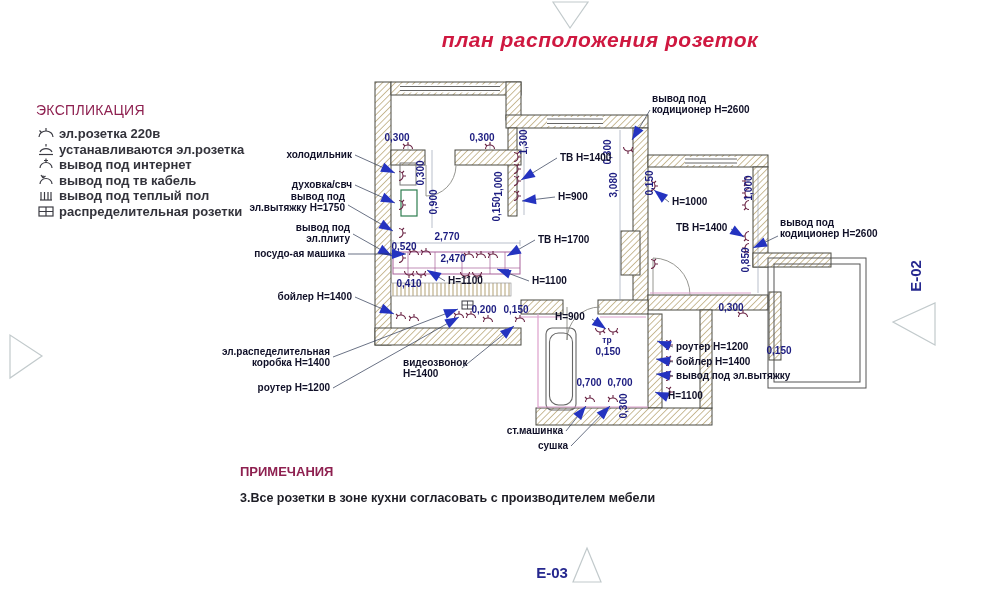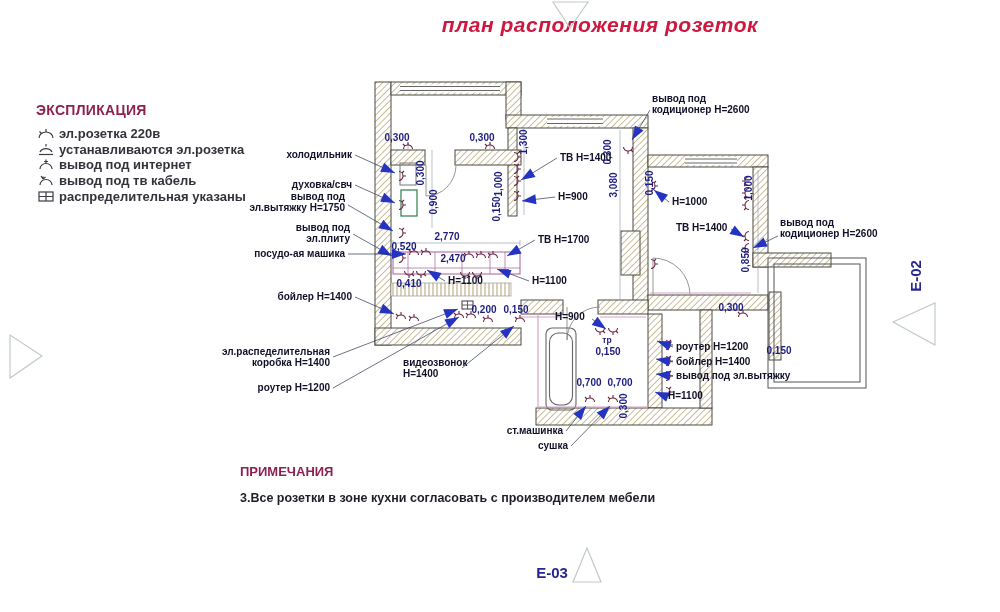--- a/index.html
+++ b/index.html
@@ -1,24 +1,24 @@
 <!DOCTYPE html>
 <html><head>
 <meta charset="utf-8">
 <style>
   html,body{margin:0;padding:0;background:#fff;}
   #canvas{position:relative;width:1000px;height:612px;background:#ffffff;overflow:hidden;
           font-family:"Liberation Sans",sans-serif;}
   
-  #title{position:absolute;left:370px;top:13px;width:460px;text-align:center;
+  #title{position:absolute;left:370px;top:28px;width:460px;text-align:center;
          font-size:21px;font-weight:bold;font-style:italic;color:#cf1840;letter-spacing:.5px;}
   
   #legend{position:absolute;left:36px;top:102px;width:230px;}
-  #legend .hdr{font-size:14px;font-weight:bold;color:#8e2050;margin-bottom:8px;letter-spacing:.3px;}
-  .lg-item{display:flex;align-items:center;height:15.6px;}
+  #legend .hdr{font-size:14px;font-weight:normal;color:#8e2050;margin-bottom:8px;letter-spacing:.3px;}
+  .lg-item{display:flex;align-items:flex-start;height:15.6px;}
   .lg-item svg{width:20px;height:14px;flex:0 0 20px;margin-right:3px;}
   .lg-item .lbl{font-size:13px;font-weight:bold;color:#33333b;white-space:nowrap;}
   
   #notes{position:absolute;left:240px;top:464px;width:740px;}
   #notes .hdr{font-size:13px;font-weight:bold;color:#8e2050;margin-bottom:10px;}
   #notes .line{font-size:12.5px;font-weight:bold;color:#1e1e26;line-height:18.5px;white-space:nowrap;}
   
   #plan-svg{position:absolute;left:0;top:0;width:1000px;height:612px;}
   .wall{fill:url(#hatch);stroke:#4a4a42;stroke-width:1;}
   .thin{fill:none;stroke:#555;stroke-width:1;}
@@ -74,24 +74,31 @@
       </div>
     <div class="lg-item">
       <svg viewBox="0 0 20 14">
           <path class="lg-ic" d="M4,11 A6 5.5 0 0 1 16,11"></path>
           <path class="lg-ic" d="M7,5 L5,2 M7,5 L9.5,3 M7,5 V2.5"></path>
         </svg>
       <span class="lbl">вывод под тв кабель</span>
       </div>
     <div class="lg-item">
       <svg viewBox="0 0 20 14">
+          <path class="lg-ic" d="M5,12 V4 M8.5,12 V4 M12,12 V4 M15,12 V4"></path>
+          <path class="lg-ic" d="M4,12 H16"></path>
+        </svg>
+      <span class="lbl">вывод под теплый пол</span>
+      </div>
+    <div class="lg-item">
+      <svg viewBox="0 0 20 14">
           <rect class="lg-ic" x="3" y="3" width="14" height="9"></rect>
           <path class="lg-ic" d="M3,7.5 H17 M10,3 V12"></path>
         </svg>
-      <span class="lbl">распределительная указаны</span>
+      <span class="lbl">распределительная розетки</span>
       </div>
   </div>
 
   <svg id="plan-svg" viewBox="0 0 1000 612">
     <defs>
       <pattern id="hatch" width="4.5" height="4.5" patternUnits="userSpaceOnUse" patternTransform="rotate(45)">
         <rect width="4.5" height="4.5" fill="#ffffff"></rect>
         <line x1="0" y1="0" x2="0" y2="4.5" stroke="#b9a878" stroke-width="1.5"></line>
       </pattern>
       <pattern id="comb" width="4" height="13" patternUnits="userSpaceOnUse">

